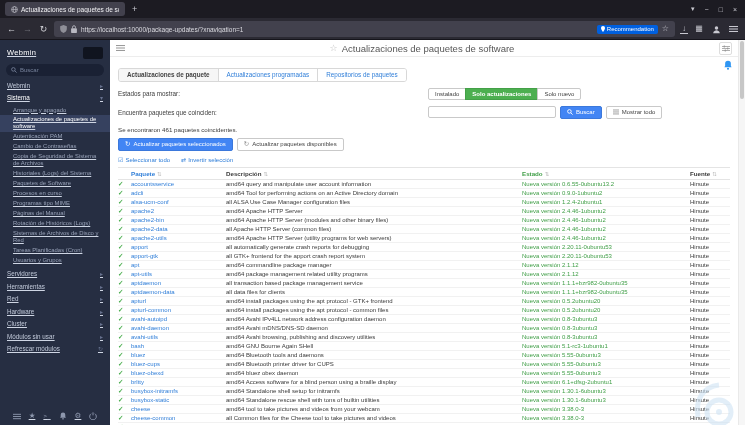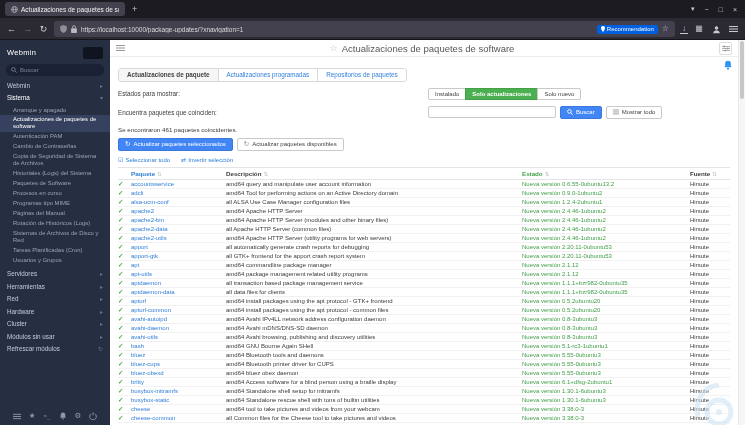--- a/index.html
+++ b/index.html
@@ -19,21 +19,21 @@
   .urlbar{flex:1;height:16px;background:#42414d;border-radius:3px;display:flex;align-items:center;padding:0 6px;gap:4px;min-width:0;}
   .url-text{color:#dcdce2;font-size:6.5px;white-space:nowrap;overflow:hidden;}
   .chip{margin-left:auto;background:#0060df;color:#fff;font-size:6px;border-radius:2px;padding:1.5px 4px;display:inline-flex;gap:2px;align-items:center;flex:none;}
   .star-ico{color:#c9c9d1;font-size:8px;flex:none;line-height:1;}
   .ricon{color:#c9c9d1;font-size:8px;width:12px;text-align:center;flex:none;line-height:1;display:flex;align-items:center;justify-content:center;}
 
   
   .app{position:absolute;top:40px;left:0;right:0;bottom:0;display:flex;}
 
   
-  .sidebar{width:110px;background:#262e42;color:#cfd6e4;display:flex;flex-direction:column;padding:5px 0 5px;flex:none;overflow:hidden;}
+  .sidebar{width:110px;background:#262e42;color:#cfd6e4;display:flex;flex-direction:column;padding:5px 0 5px;flex:none;overflow:hidden;text-decoration:underline;}
   .brand-row{display:flex;align-items:center;justify-content:space-between;padding:0 7px;height:15px;flex:none;}
   .brand{font-size:7.5px;color:#fff;letter-spacing:.3px;}
   .brand-box{width:20px;height:12px;background:#10141f;border-radius:2px;}
   .sb-search{margin:4px 6px 3px;height:12px;background:#1a2134;border-radius:6px;display:flex;align-items:center;padding:0 5px;gap:3px;flex:none;}
   .sb-search input{background:transparent;border:none;outline:none;color:#aab3c5;font-size:6px;width:100%;font-family:"Liberation Sans",sans-serif;}
   .sb-search input::placeholder{color:#76819a;}
   .nav-section{display:flex;align-items:center;justify-content:space-between;padding:0 7px;height:12.5px;font-size:6.3px;color:#c3cbdb;cursor:pointer;flex:none;}
   .nav-section.open{color:#fff;}
   .nav-section .chev{color:#66718e;font-size:6px;}
   .nav-children{padding:1px 0 2px;}

